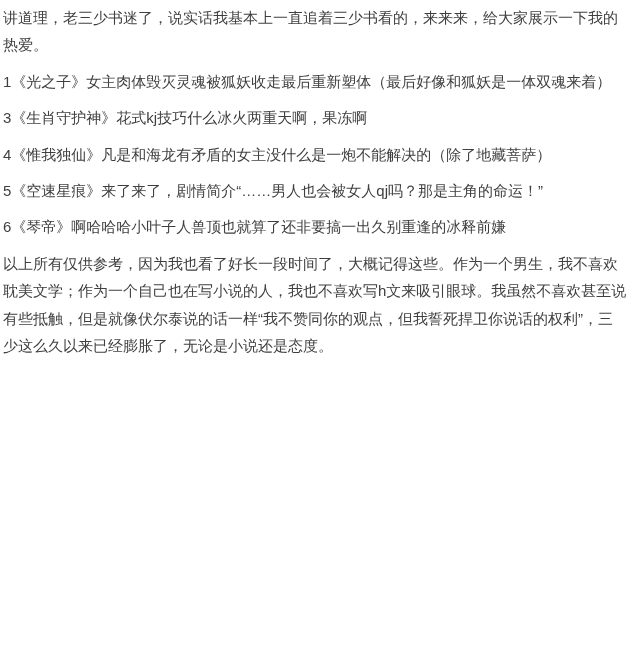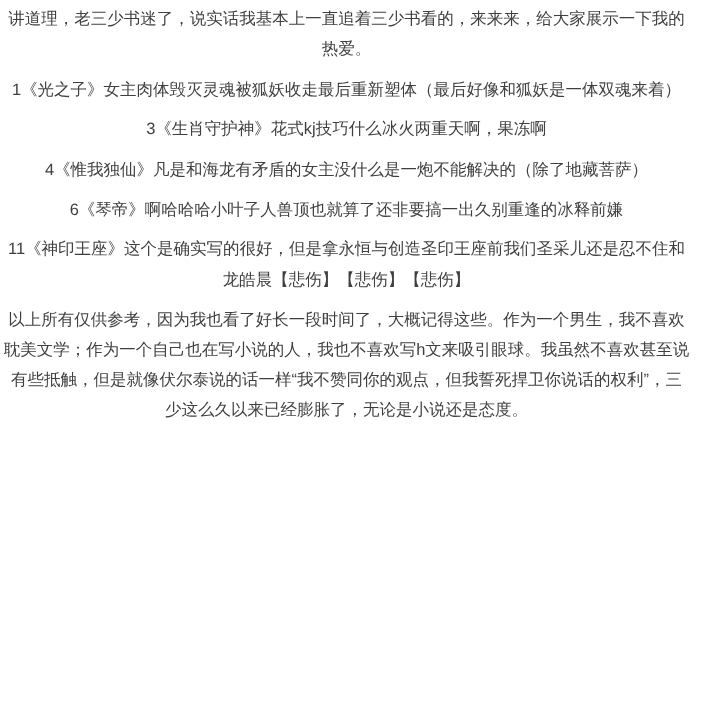--- a/index.html
+++ b/index.html
@@ -19,27 +19,26 @@
       width: 641px;
       padding: 4px 14px 0 3px;
       color: #3f3f3f;
     }
     .post-content p {
       margin: 0 0 9px 0;
       font-size: 15px;
       line-height: 27.4px;
       word-break: break-all;
       white-space: pre-wrap;
-      text-align: center;
     }
   </style>
 </head>
 <body>
 
 <div class="post-content">
   <p>讲道理，老三少书迷了，说实话我基本上一直追着三少书看的，来来来，给大家展示一下我的热爱。</p>
   <p>1《光之子》女主肉体毁灭灵魂被狐妖收走最后重新塑体（最后好像和狐妖是一体双魂来着）</p>
   <p>3《生肖守护神》花式kj技巧什么冰火两重天啊，果冻啊</p>
   <p>4《惟我独仙》凡是和海龙有矛盾的女主没什么是一炮不能解决的（除了地藏菩萨）</p>
+  <p>5《空速星痕》来了来了，剧情简介“……男人也会被女人qj吗？那是主角的命运！”</p>
   <p>6《琴帝》啊哈哈哈小叶子人兽顶也就算了还非要搞一出久别重逢的冰释前嫌</p>
-  <p>11《神印王座》这个是确实写的很好，但是拿永恒与创造圣印王座前我们圣采儿还是忍不住和龙皓晨【悲伤】【悲伤】【悲伤】</p>
   <p>以上所有仅供参考，因为我也看了好长一段时间了，大概记得这些。作为一个男生，我不喜欢耽美文学；作为一个自己也在写小说的人，我也不喜欢写h文来吸引眼球。我虽然不喜欢甚至说有些抵触，但是就像伏尔泰说的话一样“我不赞同你的观点，但我誓死捍卫你说话的权利”，三少这么久以来已经膨胀了，无论是小说还是态度。</p>
 </div>
 
 </body></html>

